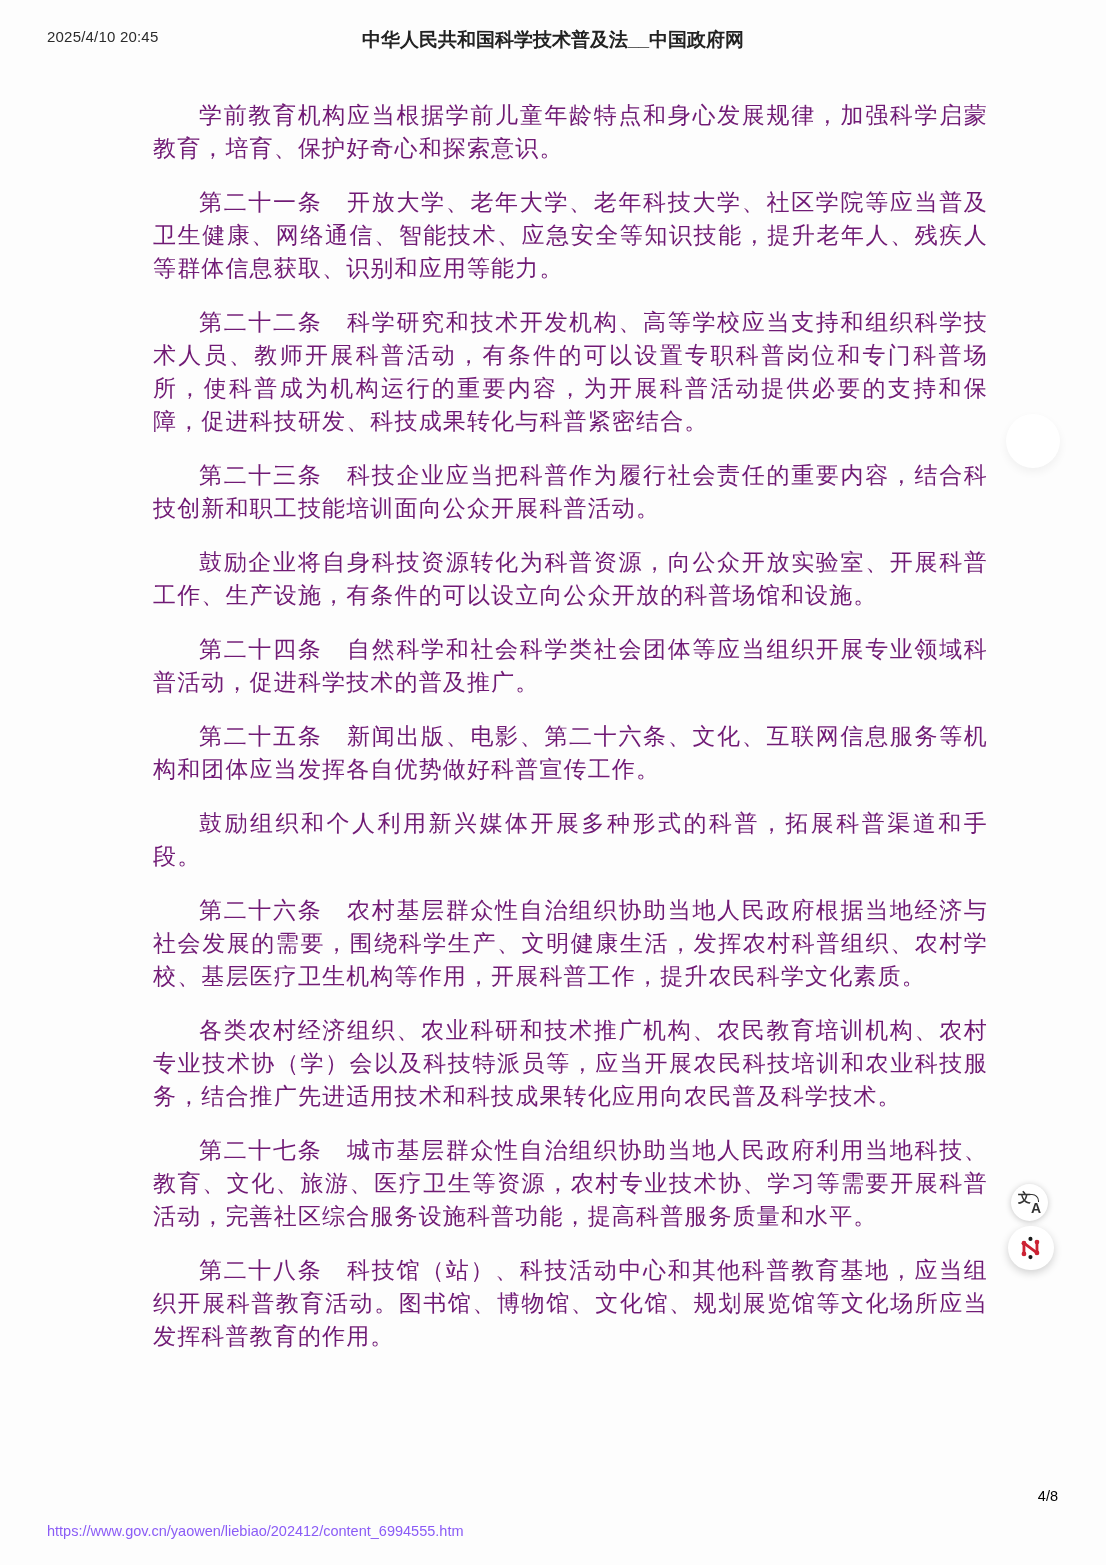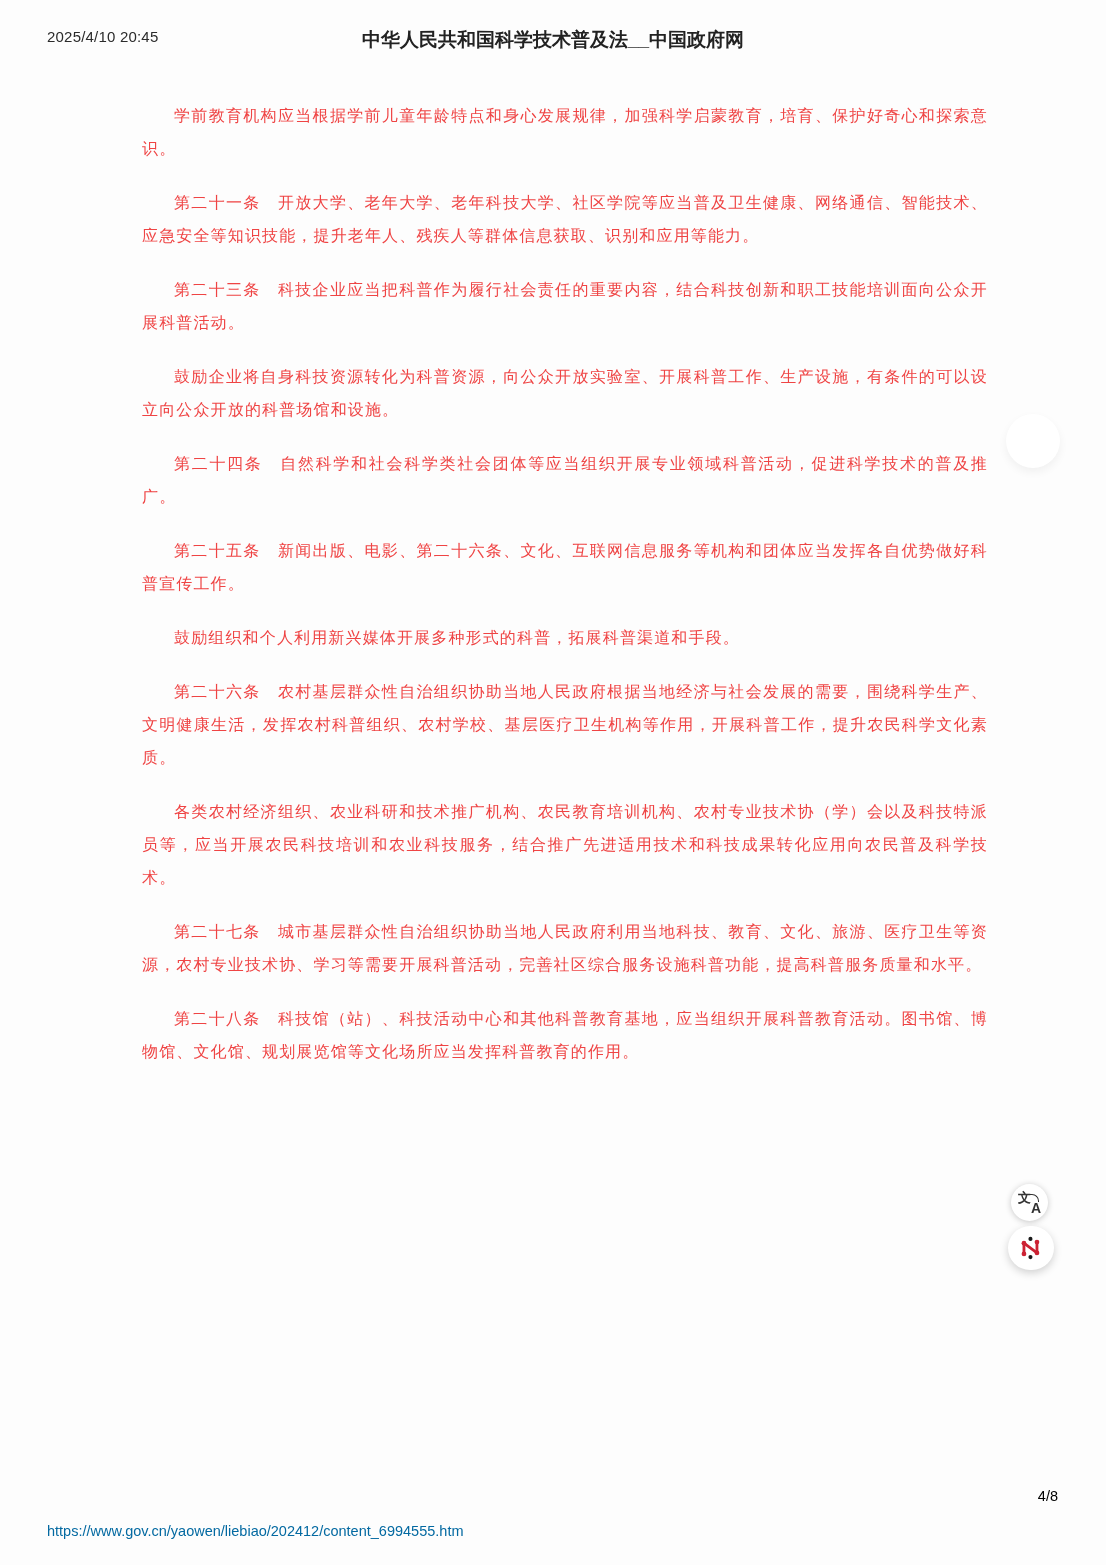--- a/index.html
+++ b/index.html
@@ -30,36 +30,36 @@
     white-space: nowrap;
   }
 
   
   .doc-body {
     position: absolute;
     left: 142px; top: 99px;
     width: 846px;
   }
   .doc-body p {
-    margin: 0 0 21px 0;
+    margin: 0 0 21px 11px;
     text-indent: 2em;
-    font-size: 16px;
+    font-size: 23px;
     line-height: 33px;
     letter-spacing: 1.15px;
-    color: #ef4444;
+    color: #701a75;
     text-align: justify;
     text-align-last: left;
   }
 
   
   .print-footer-url {
     position: absolute;
     left: 47px; top: 1523px;
     font-family: "Liberation Sans", "DejaVu Sans", sans-serif;
-    font-size: 14.5px; color: #0369a1;
+    font-size: 14.5px; color: #8b5cf6;
     white-space: nowrap;
   }
   .print-footer-page {
     position: absolute;
     right: 48px; top: 1488px;
     font-family: "Liberation Sans", "DejaVu Sans", sans-serif;
     font-size: 14.5px; color: #000000;
   }
 
   
@@ -114,20 +114,21 @@
 <body>
 
 <div class="page">
 
   <div class="print-header-time">2025/4/10 20:45</div>
   <div class="print-header-title">中华人民共和国科学技术普及法__中国政府网</div>
 
   <div class="doc-body">
     <p>学前教育机构应当根据学前儿童年龄特点和身心发展规律，加强科学启蒙教育，培育、保护好奇心和探索意识。</p>
     <p>第二十一条　开放大学、老年大学、老年科技大学、社区学院等应当普及卫生健康、网络通信、智能技术、应急安全等知识技能，提升老年人、残疾人等群体信息获取、识别和应用等能力。</p>
+    <p>第二十二条　科学研究和技术开发机构、高等学校应当支持和组织科学技术人员、教师开展科普活动，有条件的可以设置专职科普岗位和专门科普场所，使科普成为机构运行的重要内容，为开展科普活动提供必要的支持和保障，促进科技研发、科技成果转化与科普紧密结合。</p>
     <p>第二十三条　科技企业应当把科普作为履行社会责任的重要内容，结合科技创新和职工技能培训面向公众开展科普活动。</p>
     <p>鼓励企业将自身科技资源转化为科普资源，向公众开放实验室、开展科普工作、生产设施，有条件的可以设立向公众开放的科普场馆和设施。</p>
     <p>第二十四条　自然科学和社会科学类社会团体等应当组织开展专业领域科普活动，促进科学技术的普及推广。</p>
     <p>第二十五条　新闻出版、电影、第二十六条、文化、互联网信息服务等机构和团体应当发挥各自优势做好科普宣传工作。</p>
     <p>鼓励组织和个人利用新兴媒体开展多种形式的科普，拓展科普渠道和手段。</p>
     <p>第二十六条　农村基层群众性自治组织协助当地人民政府根据当地经济与社会发展的需要，围绕科学生产、文明健康生活，发挥农村科普组织、农村学校、基层医疗卫生机构等作用，开展科普工作，提升农民科学文化素质。</p>
     <p>各类农村经济组织、农业科研和技术推广机构、农民教育培训机构、农村专业技术协（学）会以及科技特派员等，应当开展农民科技培训和农业科技服务，结合推广先进适用技术和科技成果转化应用向农民普及科学技术。</p>
     <p>第二十七条　城市基层群众性自治组织协助当地人民政府利用当地科技、教育、文化、旅游、医疗卫生等资源，农村专业技术协、学习等需要开展科普活动，完善社区综合服务设施科普功能，提高科普服务质量和水平。</p>
     <p>第二十八条　科技馆（站）、科技活动中心和其他科普教育基地，应当组织开展科普教育活动。图书馆、博物馆、文化馆、规划展览馆等文化场所应当发挥科普教育的作用。</p>
   </div>

